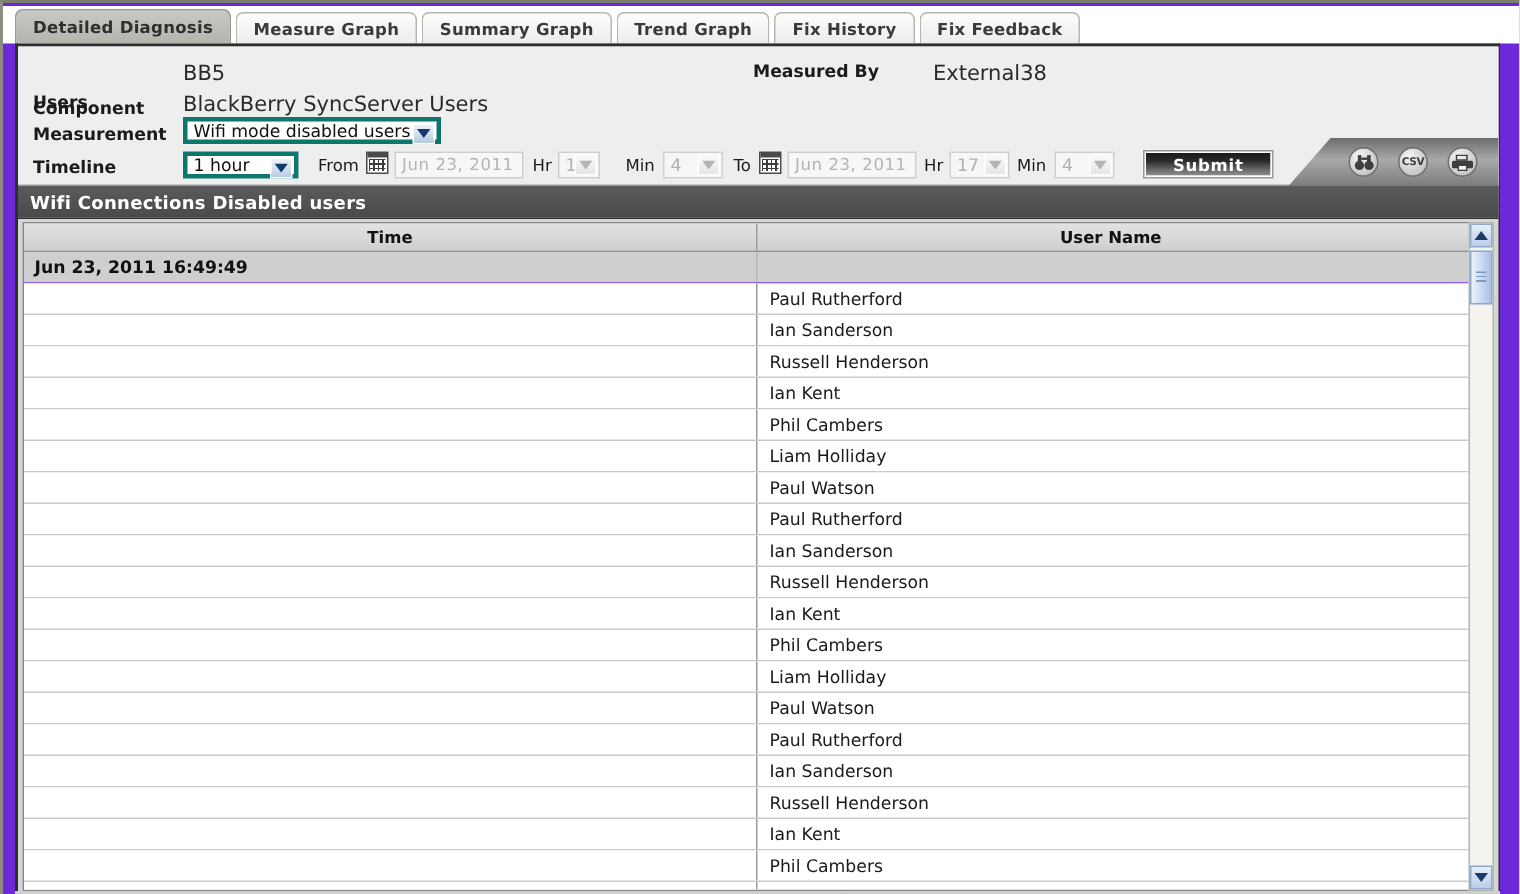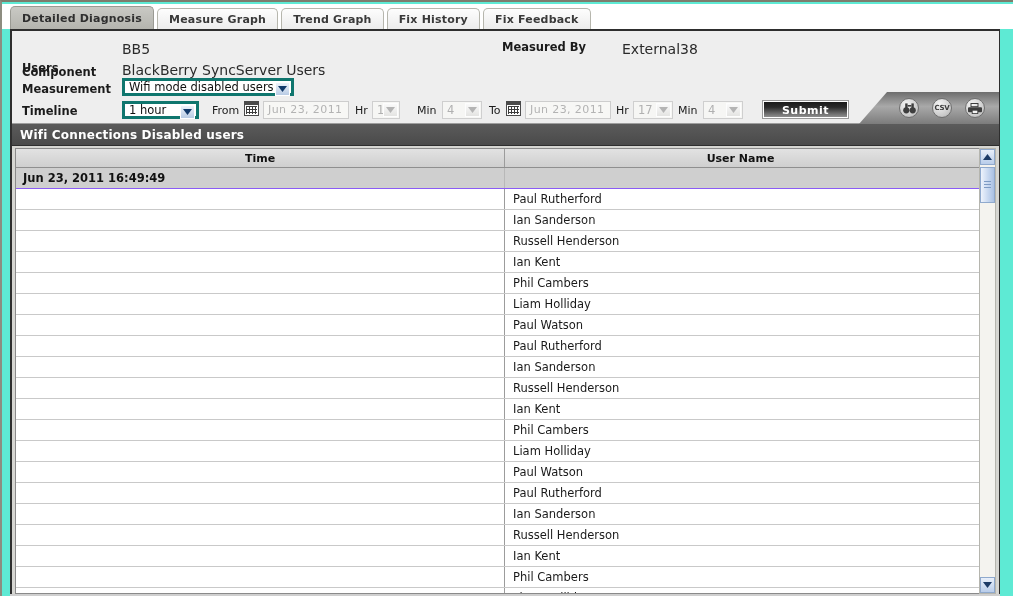--- a/index.html
+++ b/index.html
@@ -10,21 +10,21 @@
     background: #ffffff;
     font-family: "DejaVu Sans", "Liberation Sans", sans-serif;
     font-size: 11px;
     color: #000000;
   }
 
   
   #page {
     position: relative;
     width: 1013px; height: 596px;
-    background: #5eead4;
+    background: #6d28d9;
     border-top: 2px solid #7d7d6e;
     border-left: 2px solid #8d8d80;
     padding-left: 20px;
   }
 
   
   #tabstrip {
     position: absolute;
     left: 0; top: 2px;
     width: 1011px; height: 25px;
@@ -338,20 +338,21 @@
   }
 </style>
 </head>
 <body>
 
 <div id="page">
 
   <div id="tabstrip">
     <div class="tab selected">Detailed Diagnosis</div>
     <div class="tab">Measure Graph</div>
+    <div class="tab">Summary Graph</div>
     <div class="tab">Trend Graph</div>
     <div class="tab">Fix History</div>
     <div class="tab">Fix Feedback</div>
   </div>
 
   <div id="body-frame">
 
     <div id="criteria">
 
       <div class="lbl" style="left:10px; top:9px;margin-top:25px;">Component</div>

